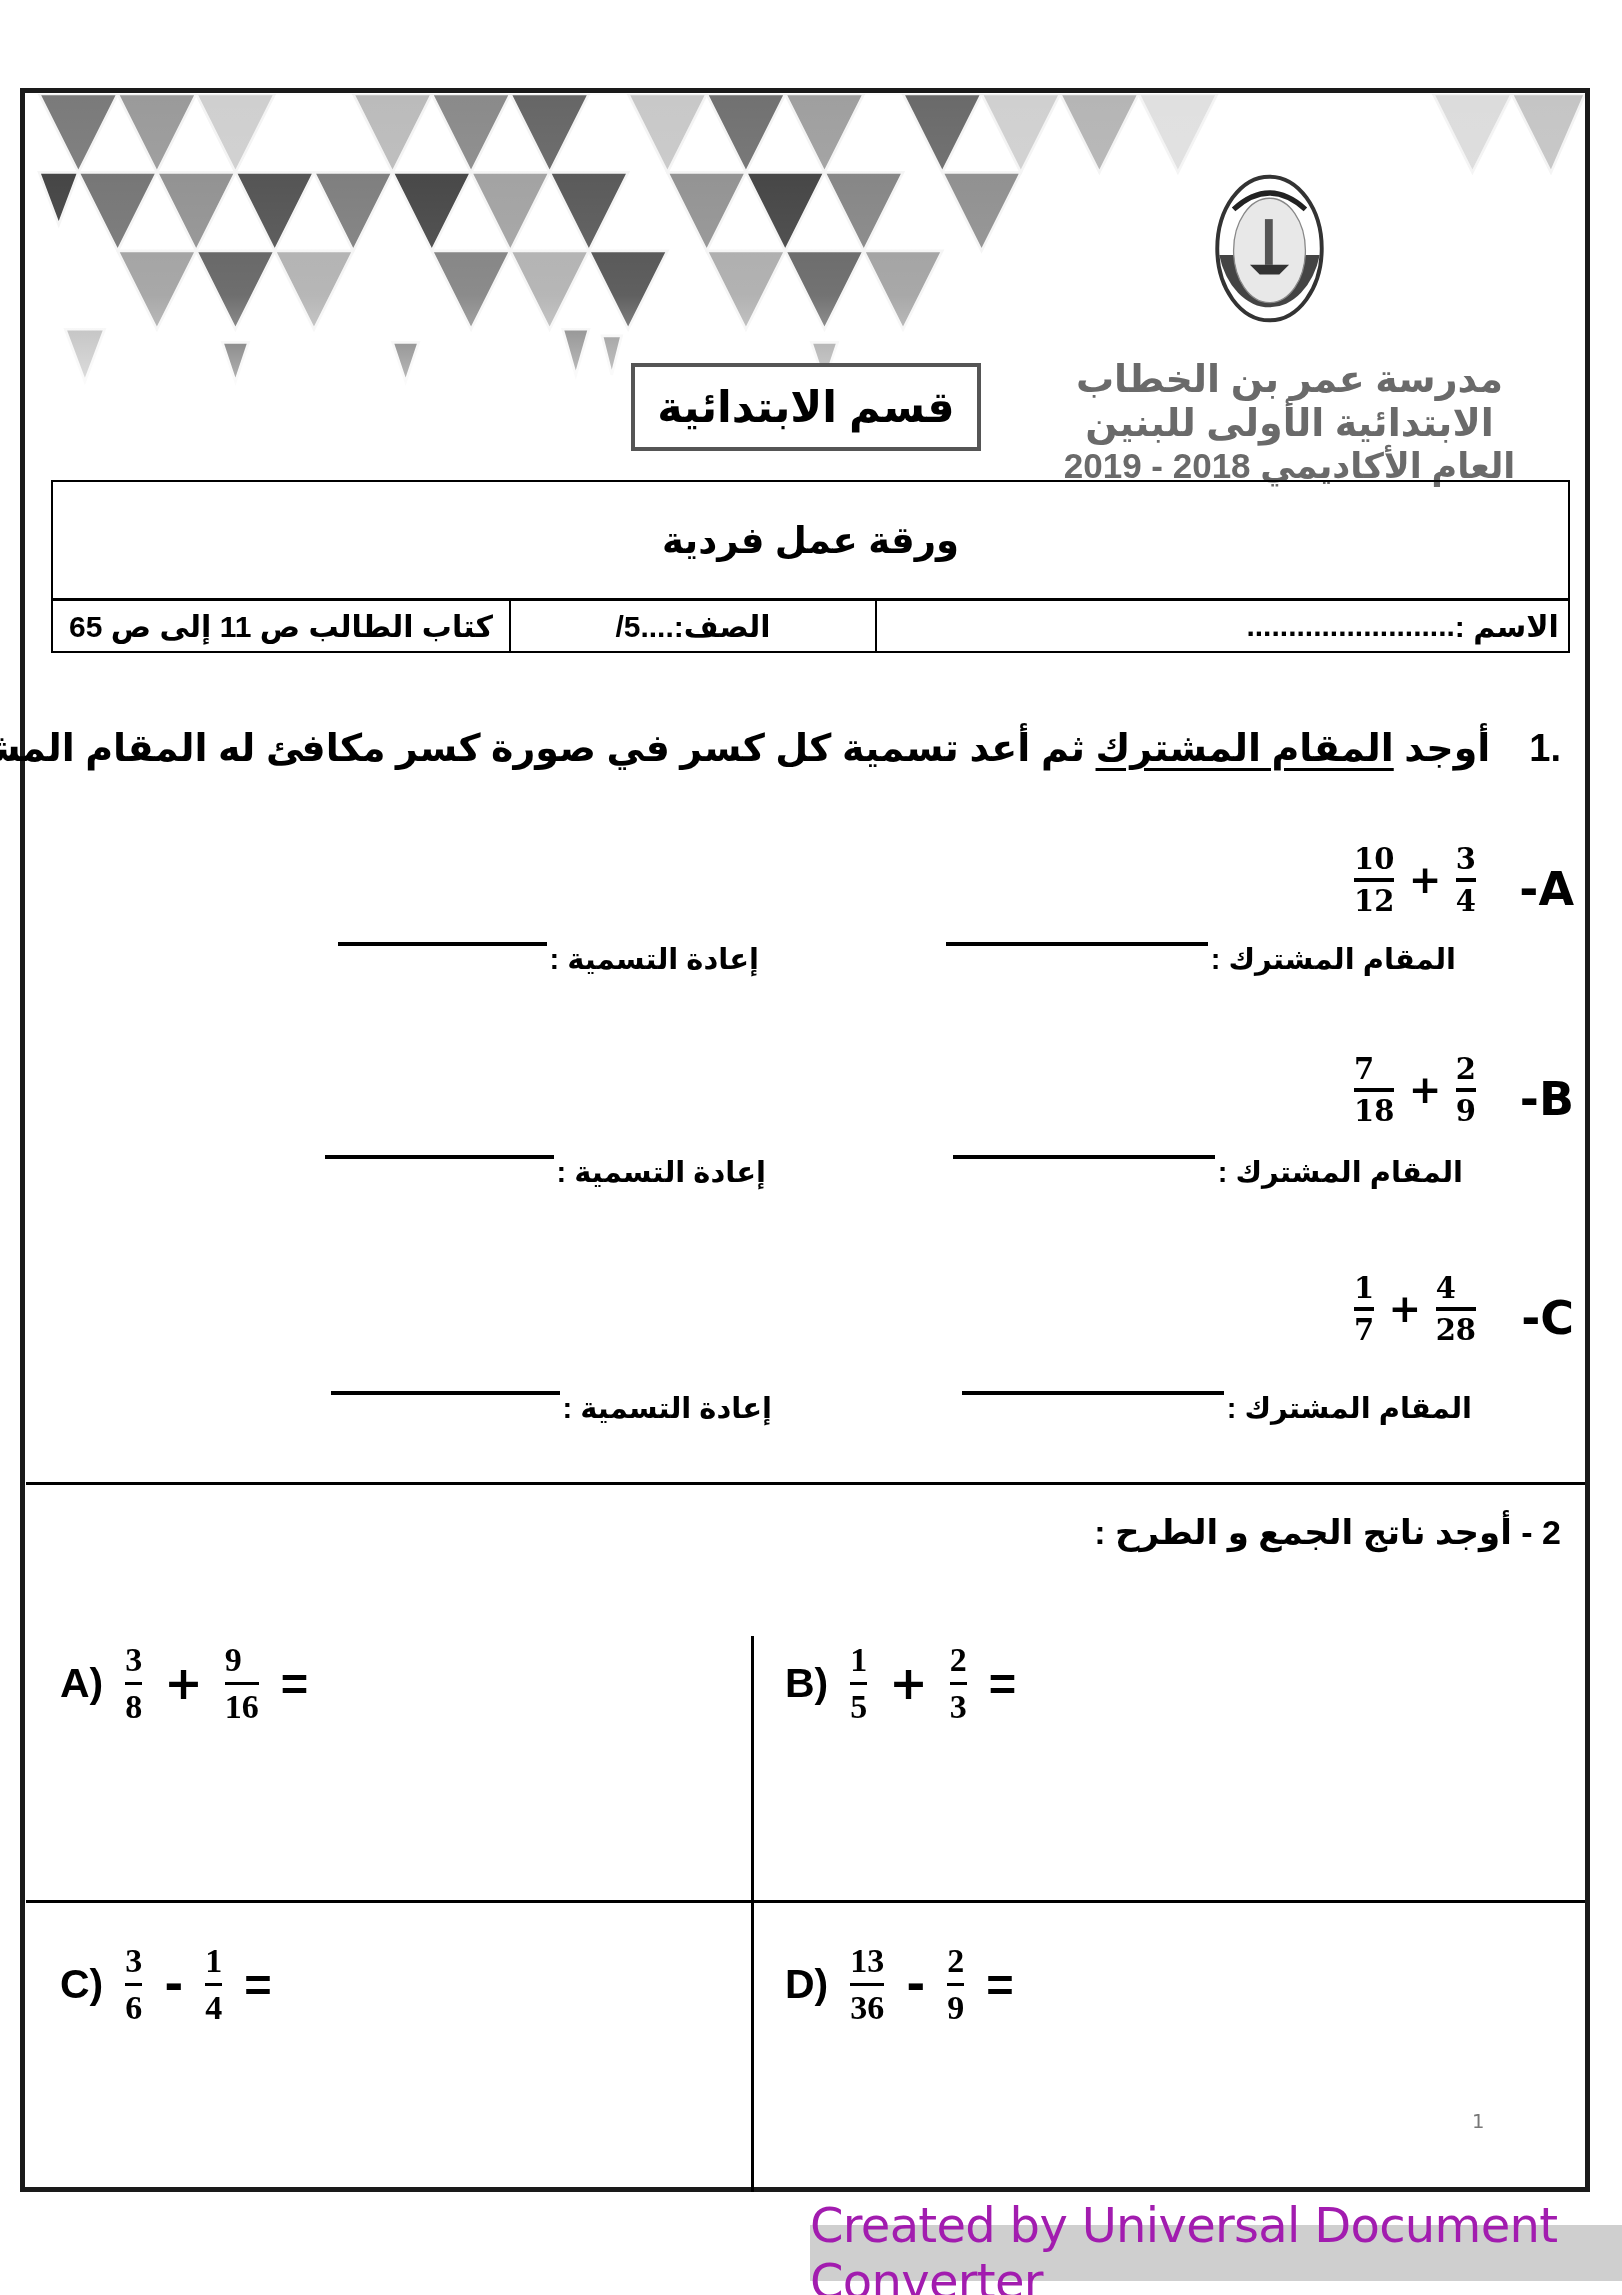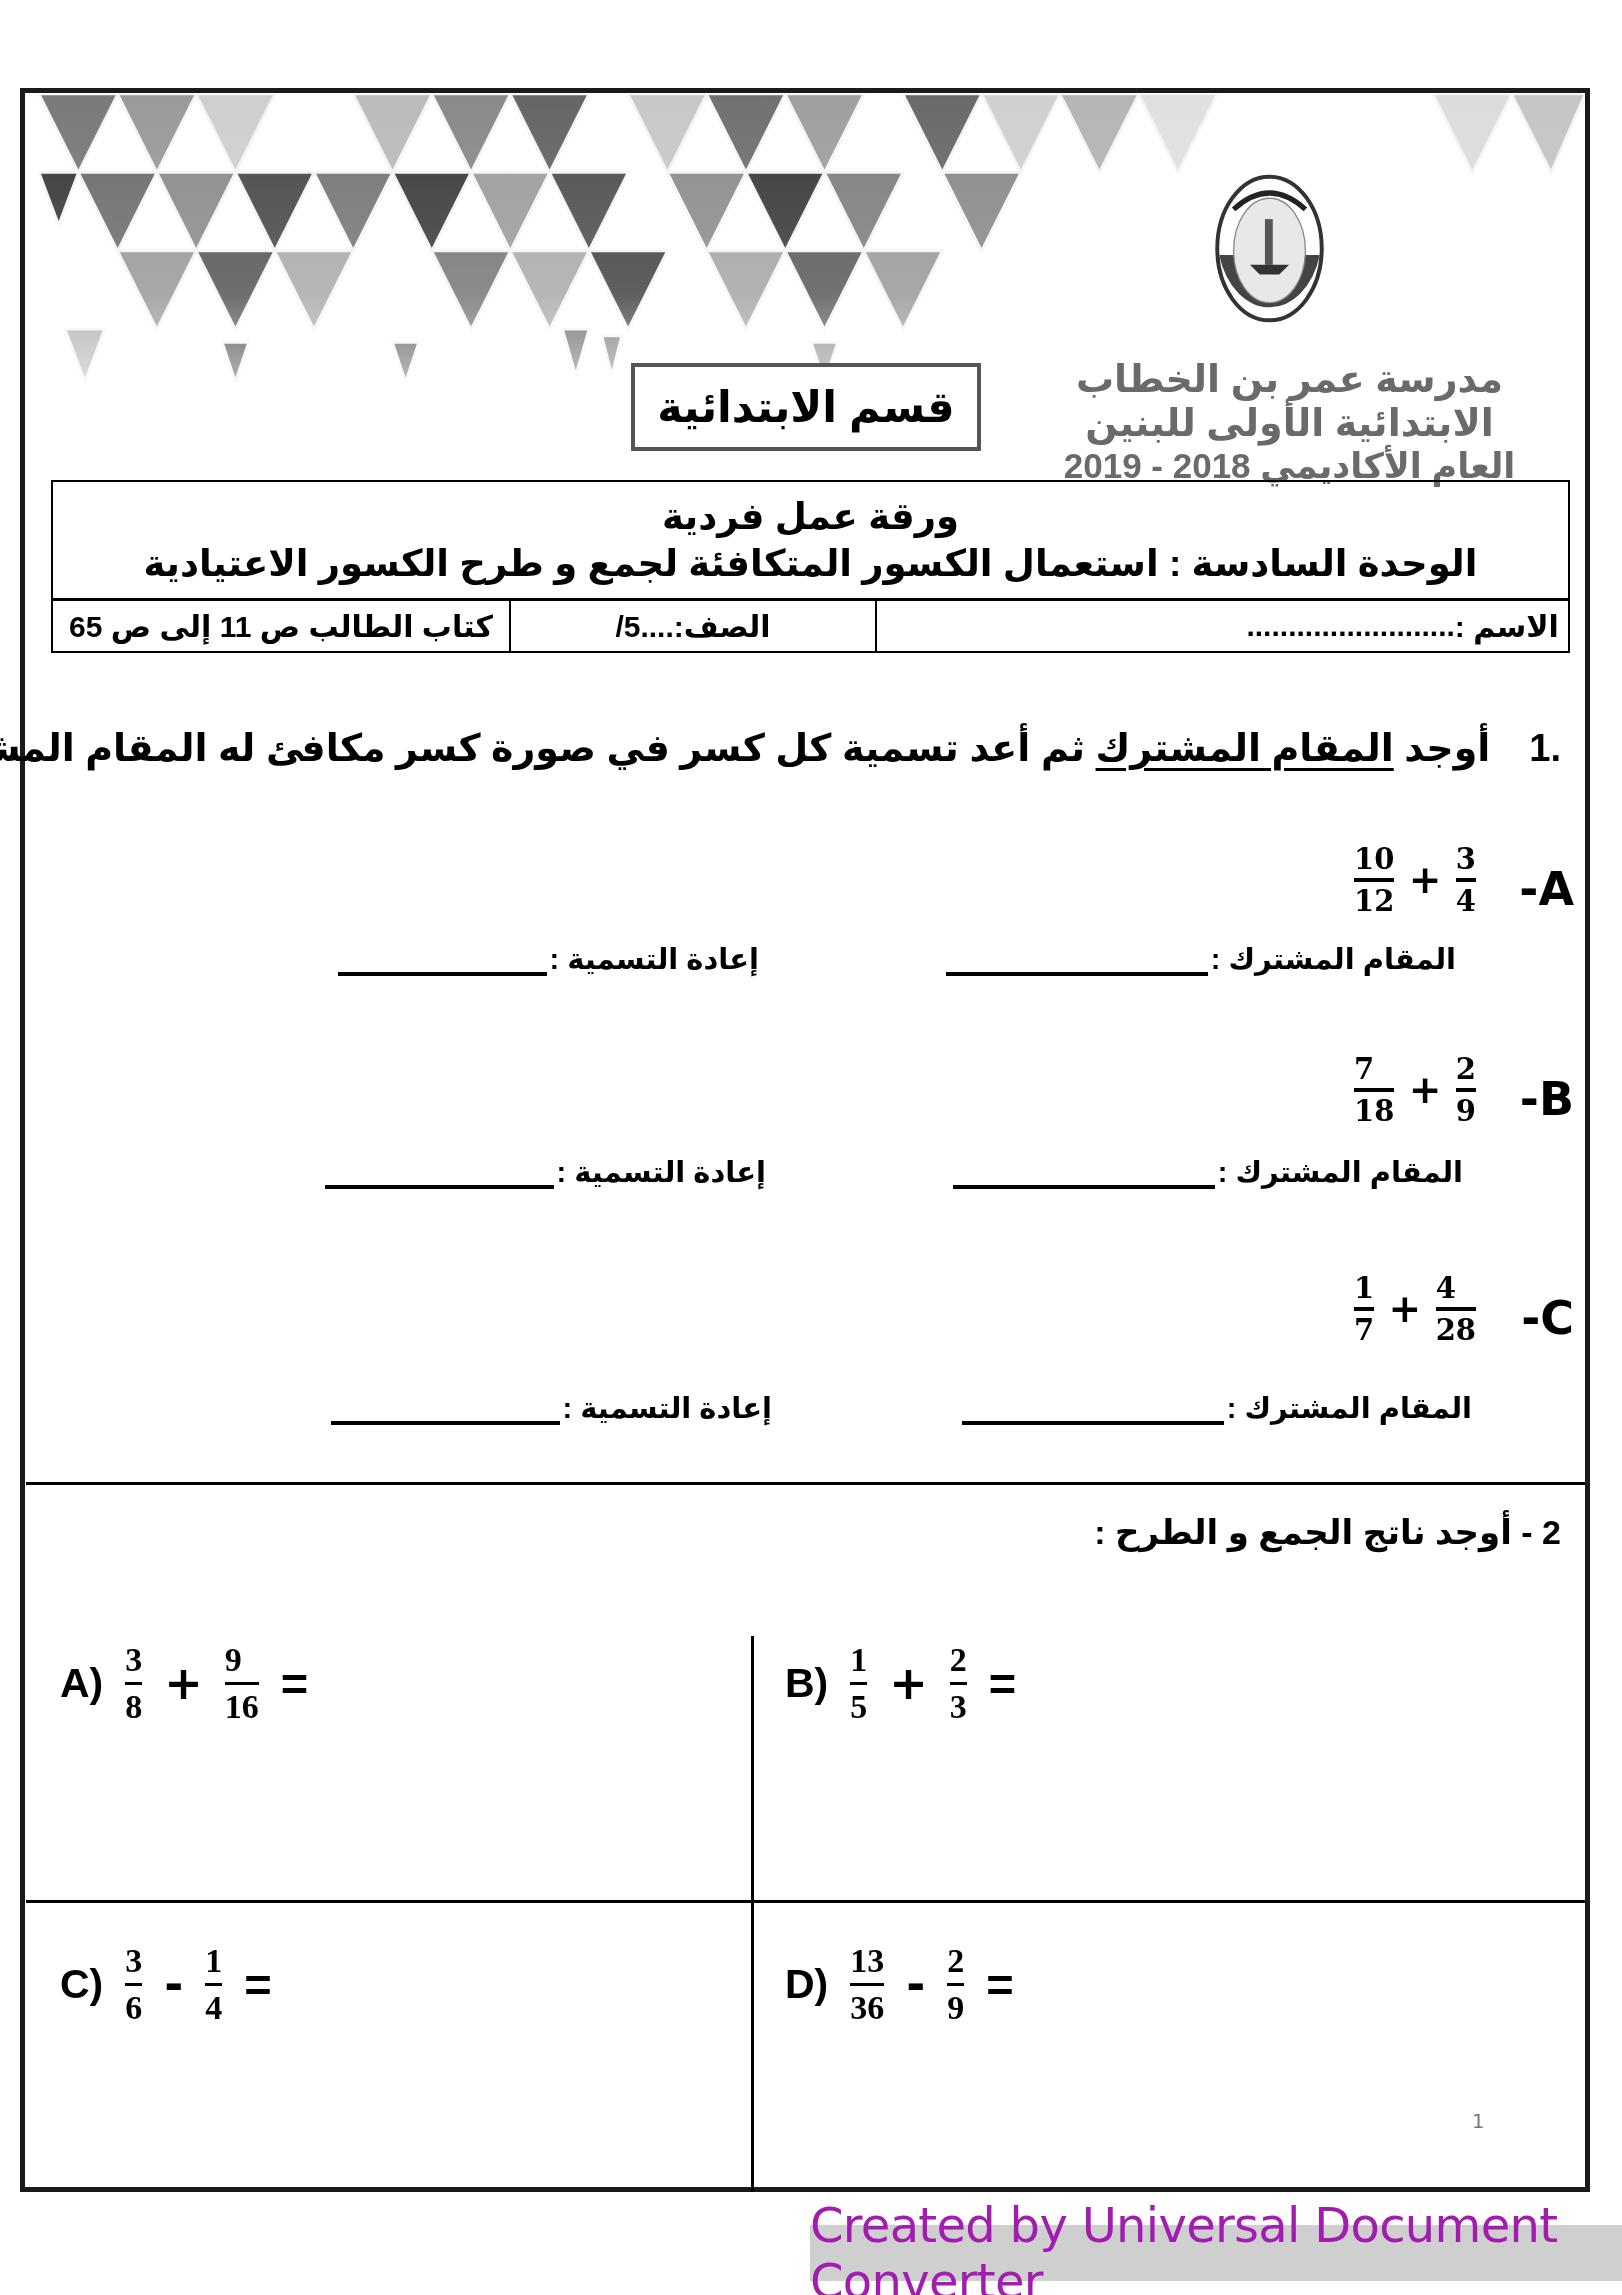--- a/index.html
+++ b/index.html
@@ -50,21 +50,21 @@
   .q1-label { position:absolute; right:0; top:18.3px; font-weight:bold; font-size:46px;
               font-family:"DejaVu Sans", sans-serif; }
   .frac { display:inline-flex; flex-direction:column; align-items:flex-start;
           font-family:"DejaVu Serif", serif; font-weight:bold; vertical-align:middle; }
   .frac .n, .frac .d { line-height:1.05; }
   .frac .bar { height:3.3px; background:#000; align-self:stretch; margin:3.9px 0; }
   .q1-expr { position:absolute; top:0; display:flex; align-items:center; gap:14.4px; font-size:29px; }
   .op { font-weight:bold; font-family:"DejaVu Sans", sans-serif; }
   .q1-expr .op { font-size:39px; }
 
-  .answer-line { position:absolute; display:flex; align-items:flex-end; direction:rtl;
+  .answer-line { position:absolute; display:flex; align-items:flex-start; direction:rtl;
                  font-weight:bold; font-size:29px; }
   .answer-line .blank { display:inline-block; height:3.9px; background:#000; margin-right:2.6px; }
 
   .divider { position:absolute; left:25.5px; width:1559px; height:3.3px; background:#000; }
 
   .q2-title { position:absolute; right:62px; top:1512px; direction:rtl; font-weight:bold;
               font-size:34px; white-space:nowrap; }
 
   .grid-v { position:absolute; left:751px; width:2.6px; background:#000; }
   .grid-h { position:absolute; left:25.5px; width:1559px; height:2.6px; background:#000; }
@@ -160,21 +160,20 @@
   <div class="school-year">العام الأكاديمي 2018 - 2019</div>
 </div>
 
 <div class="dept-box">
   <span>قسم الابتدائية</span>
 </div>
 
 <div class="info-table">
   <div class="info-title">
     <div class="t1">ورقة عمل فردية</div>
-    <div class="t2">الوحدة السادسة : استعمال الكسور المتكافئة لجمع و طرح الكسور الاعتيادية</div>
   </div>
   <div class="info-row">
     <div class="info-cell cell-book">كتاب الطالب ص 11 إلى ص 65</div>
     <div class="info-cell cell-class">الصف:....5/</div>
     <div class="info-cell cell-name">
       <span>الاسم :</span>
       <span>.........................</span>
     </div>
   </div>
 </div>

